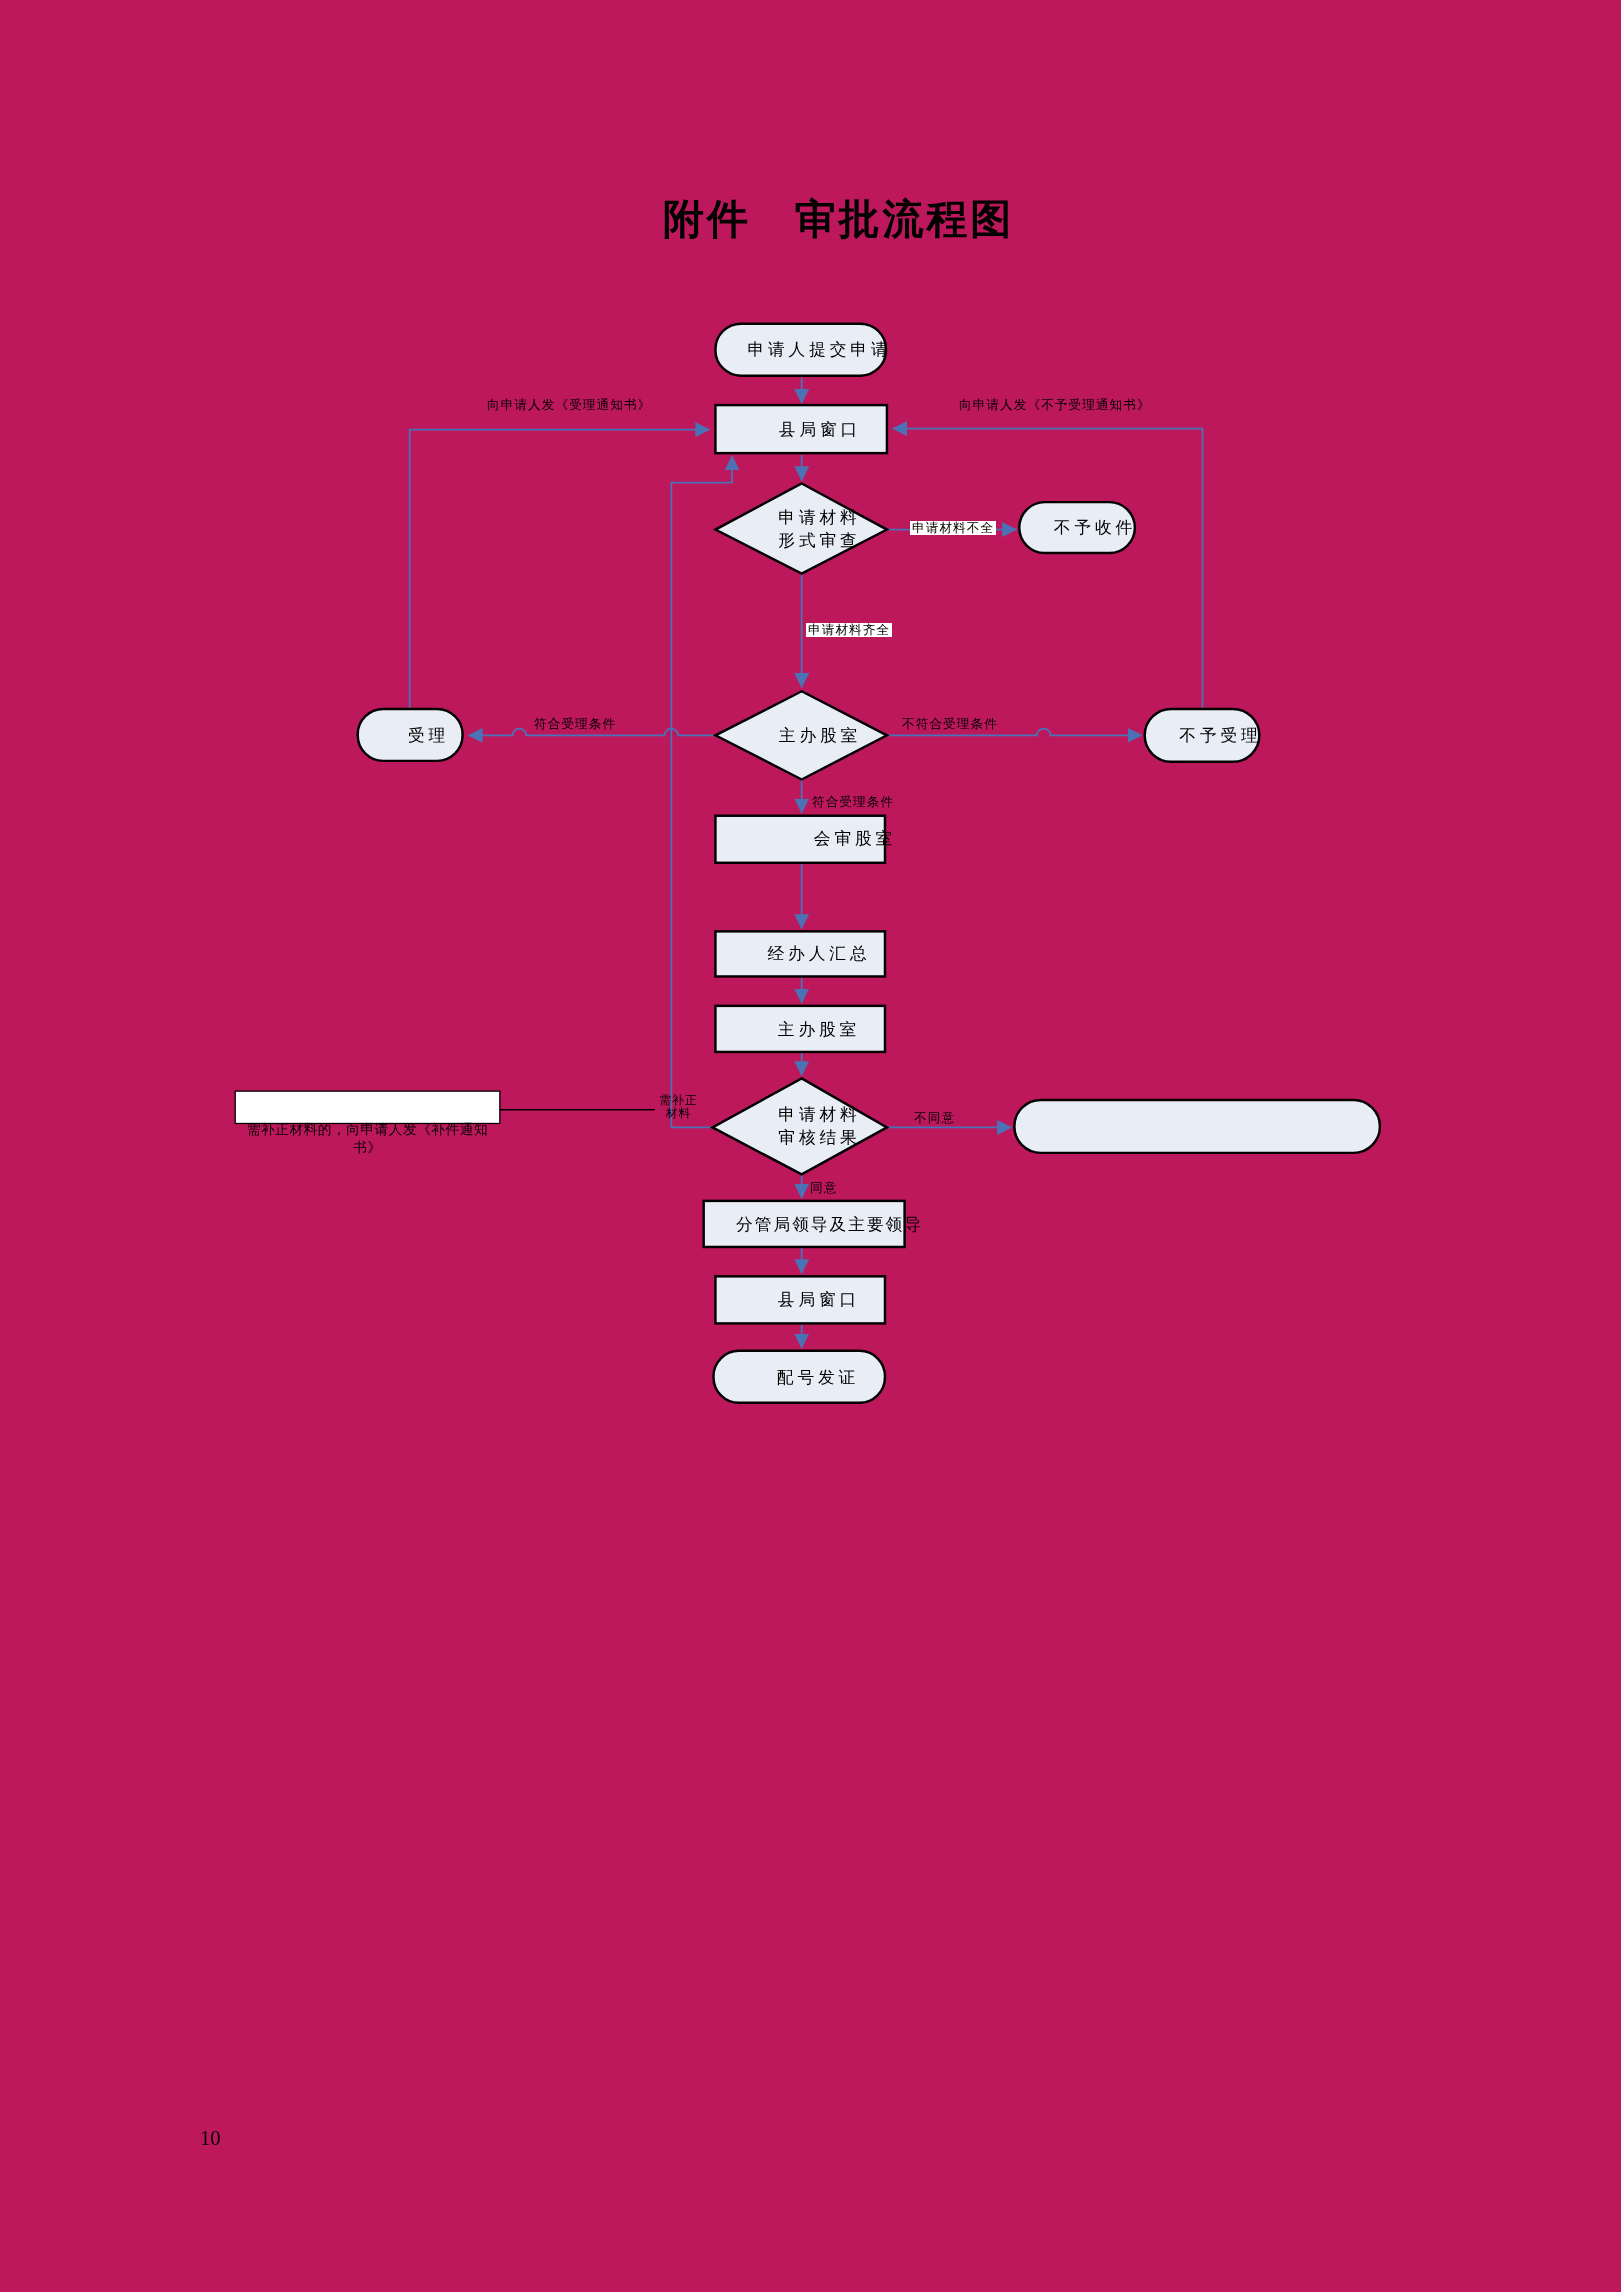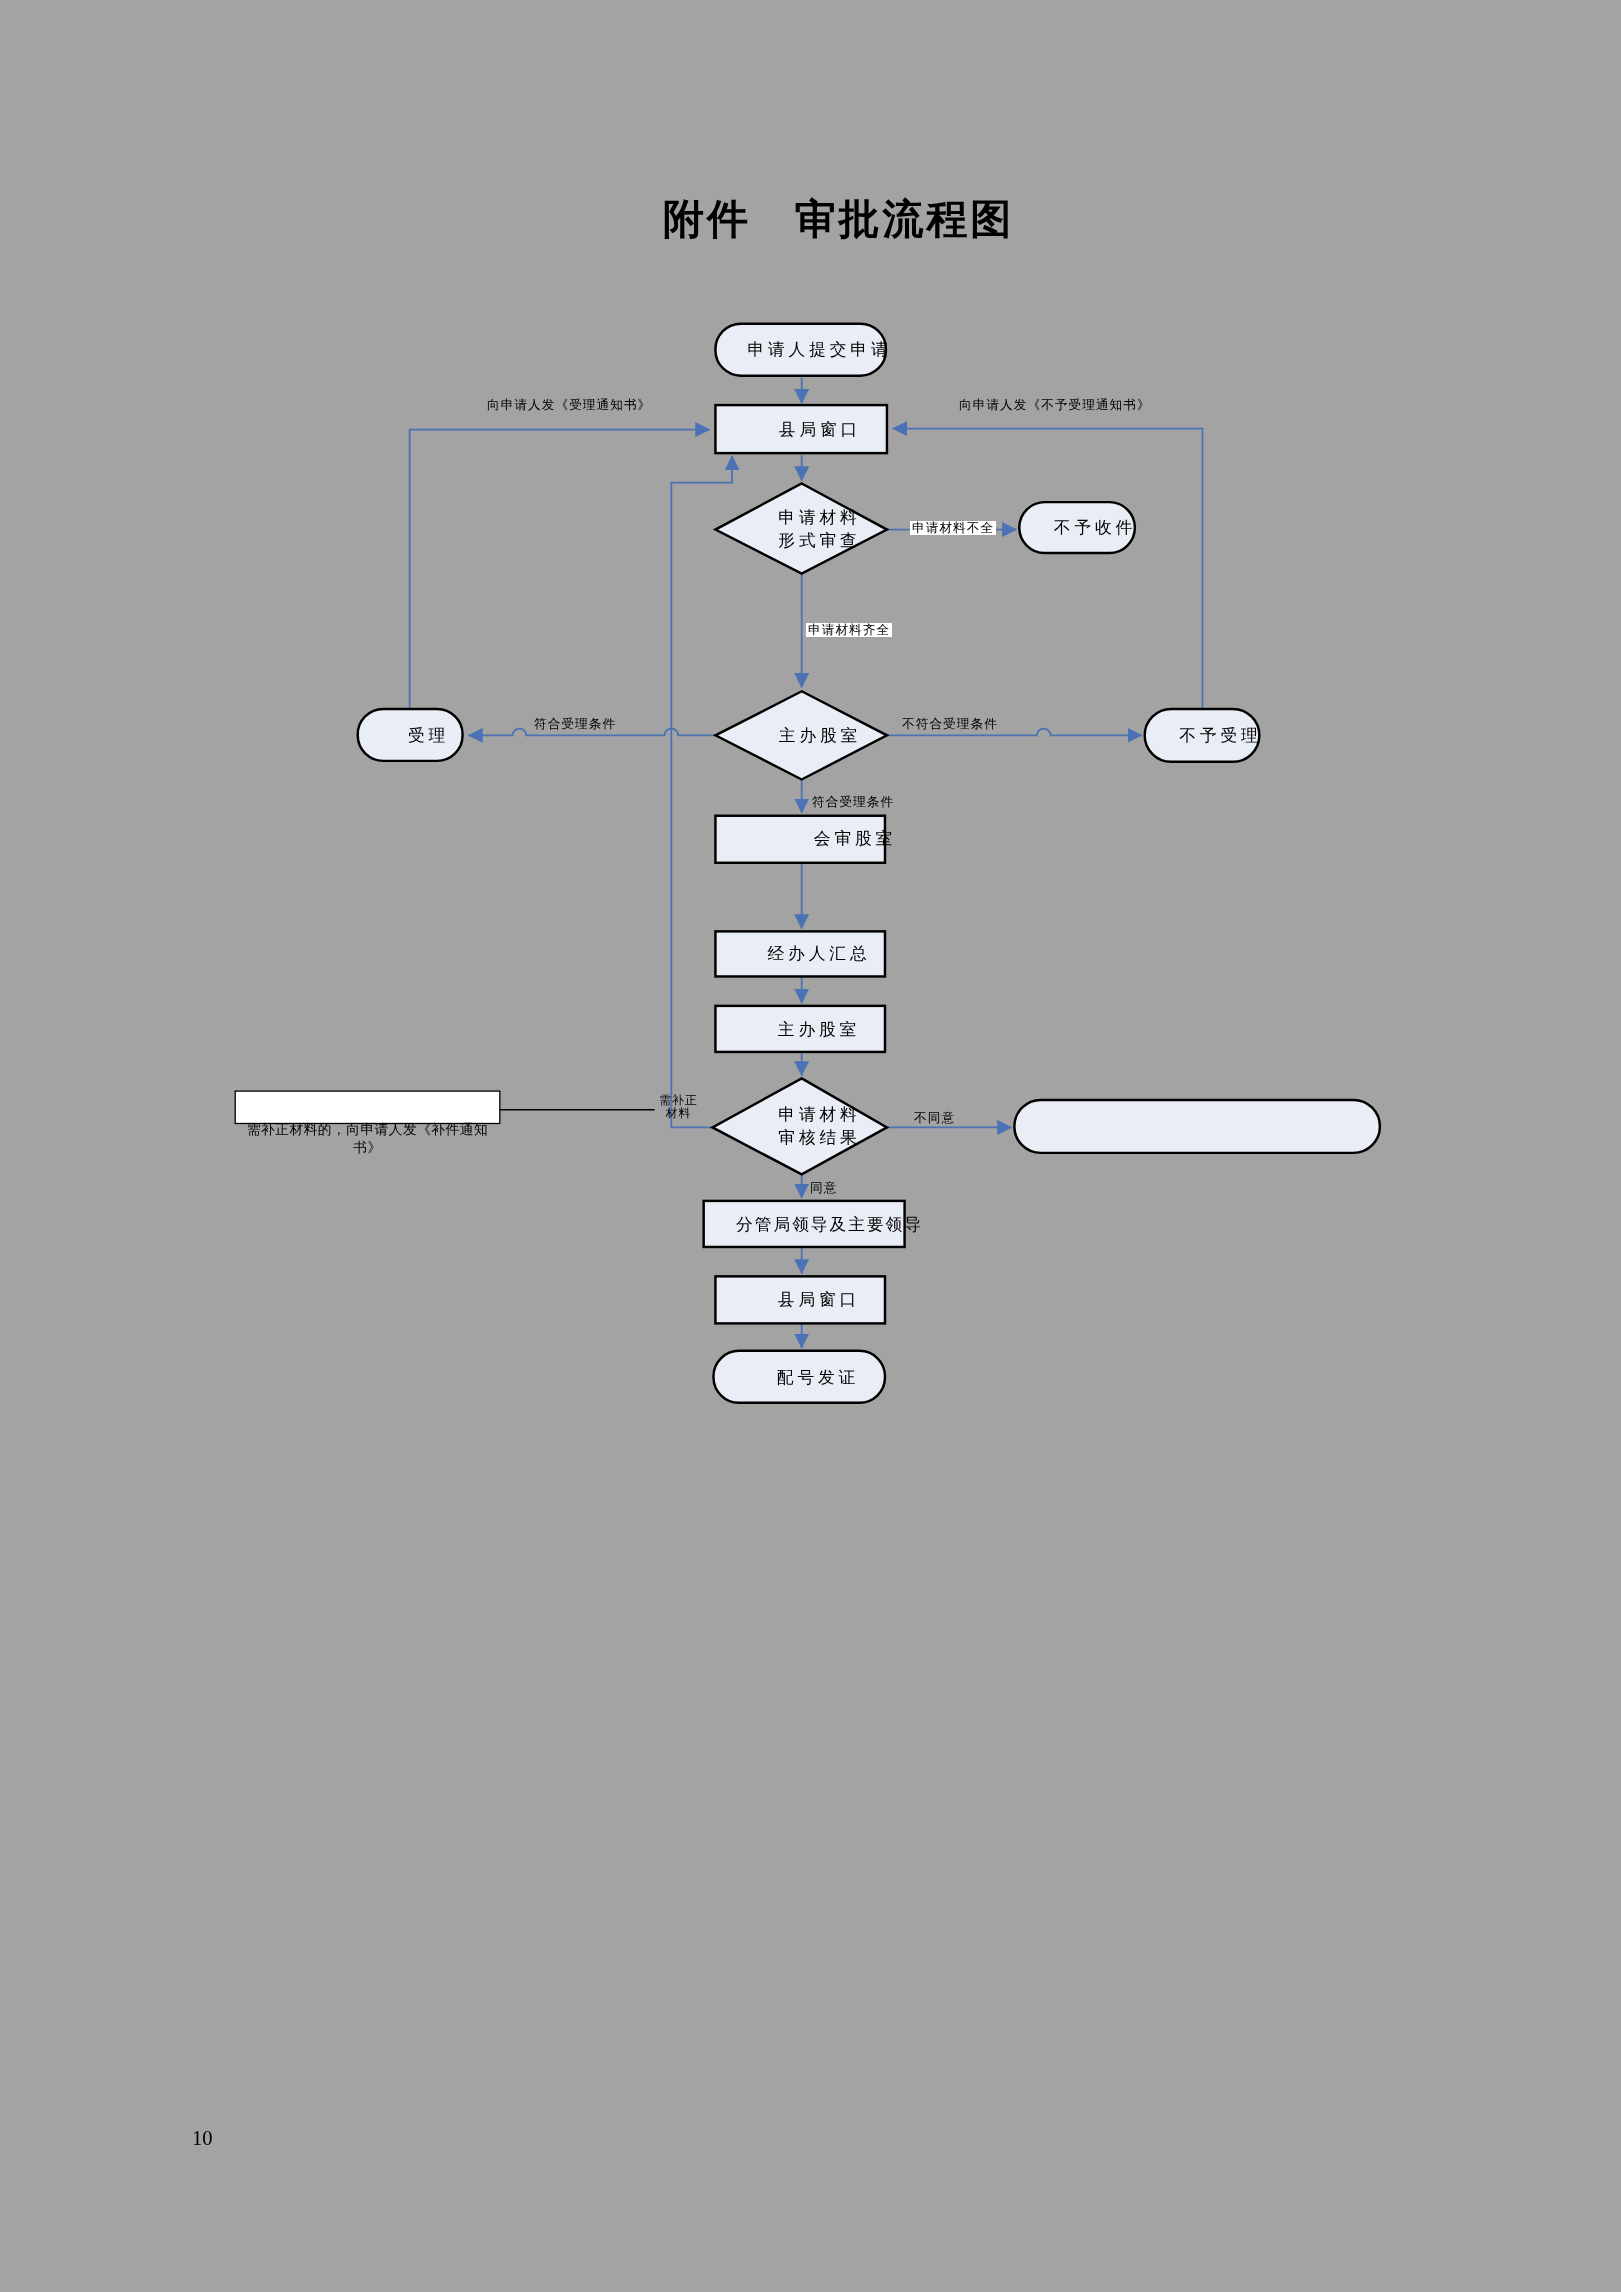--- a/index.html
+++ b/index.html
@@ -1,17 +1,17 @@
 <!DOCTYPE html>
 <html><head>
 <meta charset="utf-8">
 <style>
   html,body{margin:0;padding:0;background:#888;}
   .page{
-    position:relative;width:1621px;height:2293px;background:#a3a3a3;
+    position:relative;width:1621px;height:2293px;background:#be185d;
     font-family:"DejaVu Sans","Liberation Sans",sans-serif;color:#000;
     margin:0 auto;overflow:hidden;
   }
   .title{
     position:absolute;left:663px;top:192px;font-size:41px;font-weight:bold;
     letter-spacing:2.9px;white-space:pre;
   }
   .canvas{position:absolute;left:0;top:0;width:1621px;height:2293px;}
   svg.flow{position:absolute;left:0;top:0;}
   .nl{
@@ -23,21 +23,21 @@
   .el{
     position:absolute;font-size:12.7px;letter-spacing:1px;white-space:pre-line;
     line-height:1.1;
   }
   .el.bg{background:#ffffff;padding:0 2px;}
   .note{
     position:absolute;display:flex;align-items:center;justify-content:center;
     font-size:13.7px;letter-spacing:0.5px;text-align:center;margin-top:32px;
   }
   .pagenum{
-    position:absolute;left:192px;top:2127px;font-size:20.6px;
+    position:absolute;left:200px;top:2127px;font-size:20.6px;
     font-family:"Liberation Serif","DejaVu Serif",serif;
   }
 </style>
 </head>
 <body>
 
 <div class="page">
 
   <div class="title">附件　审批流程图</div>
 

